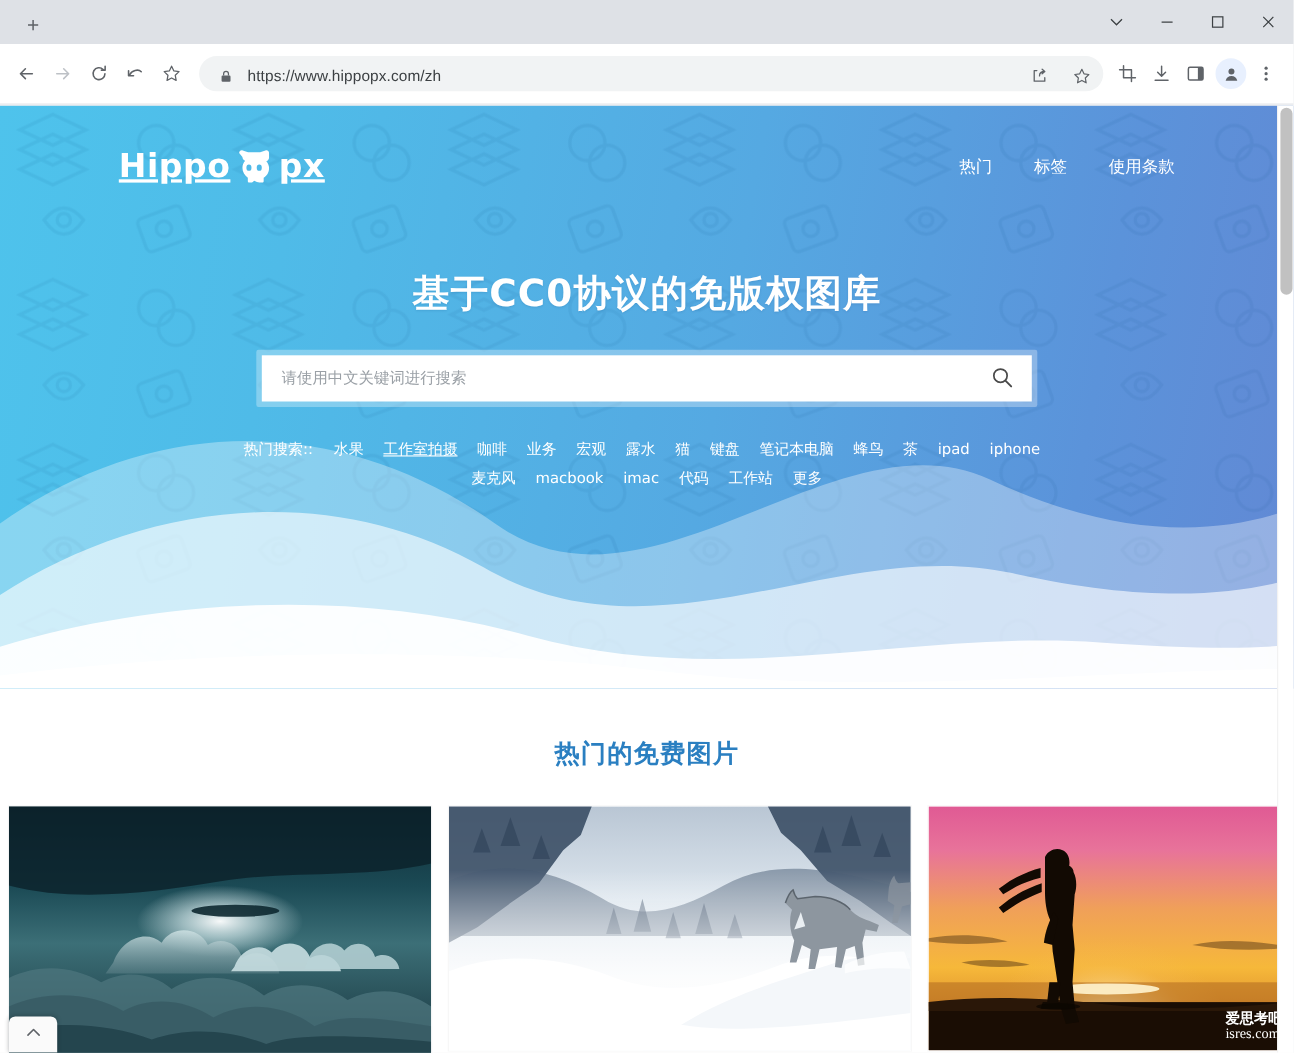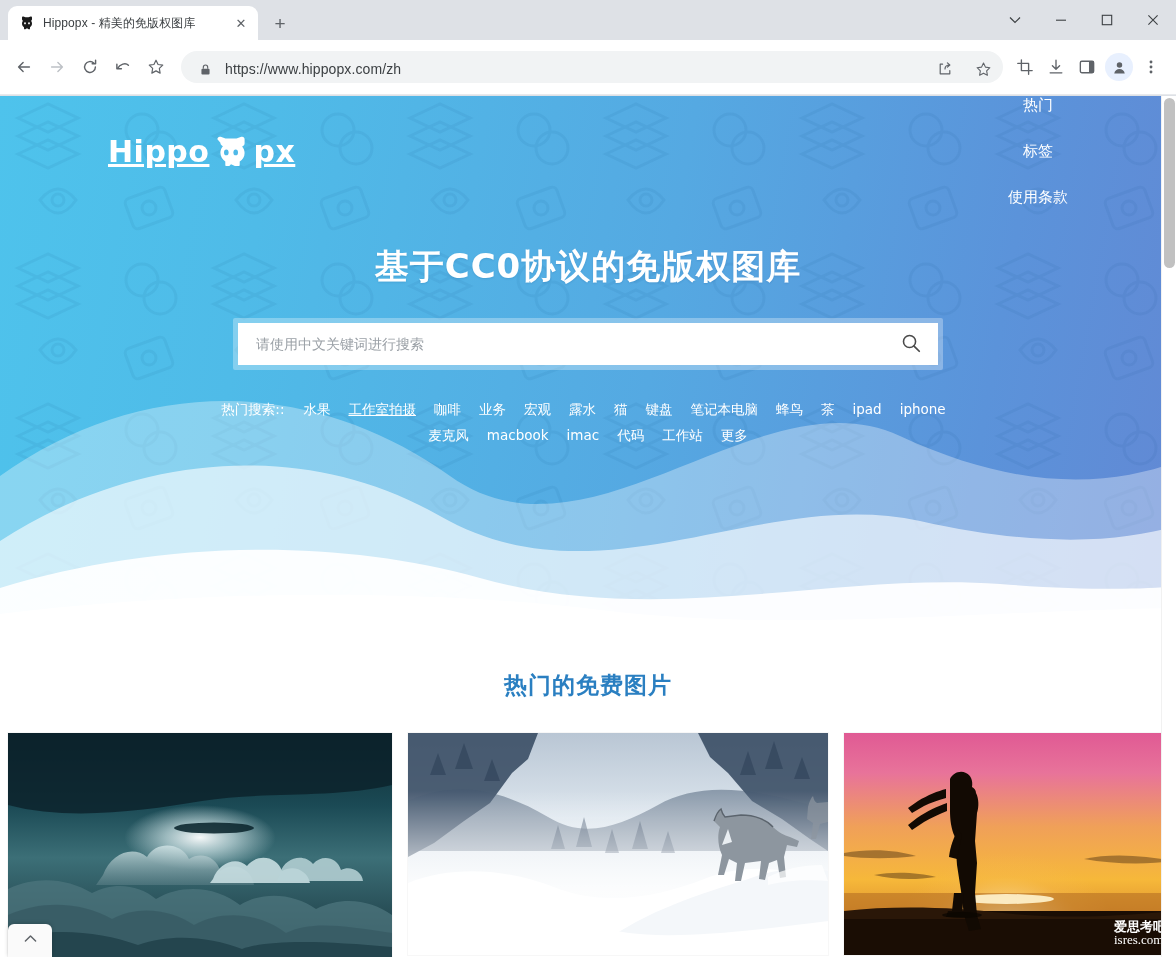--- a/index.html
+++ b/index.html
@@ -99,21 +99,21 @@
   .site-header {
     width:960px; margin:0 auto; height:110px; display:flex;
     align-items:center; justify-content:space-between;
   }
   .logo {
     display:flex; align-items:center; gap:2px; color:#fff;
     font-size:30px; font-weight:bold; letter-spacing:.5px;
     font-family:"DejaVu Sans", sans-serif;
   }
   .logo-mark { width:34px; height:30px; display:block; margin:0 3px; }
-  .site-nav { display:flex; align-items:center; gap:27px;flex-direction:column; }
+  .site-nav { display:flex; align-items:center; gap:38px; }
   .site-nav a {
     color:#ffffff; font-size:15px; text-decoration:none;
     font-family:"DejaVu Sans", sans-serif;
   }
 
   .hero-title {
     text-align:center; color:#ffffff; font-size:34px; font-weight:bold;
     margin-top:38px; letter-spacing:1px;
     font-family:"DejaVu Sans", sans-serif;
     text-shadow:0 1px 2px rgba(0,60,120,.15);
@@ -198,31 +198,20 @@
     position:absolute; left:2px; top:2px; width:11px; height:170px;
     background:#c1c1c1; border-radius:6px;
   }
 </style>
 </head>
 <body>
 
 <div class="browser">
 
   <div class="tabstrip">
-    <div class="tab">
-      <span class="tab-favicon">
-        <svg viewBox="0 0 32 32" width="16" height="16">
-          <path fill="#1a1a1a" d="M6 5c0-1.5 1.3-2.6 2.7-2.1L13 4.4h6l4.3-1.5C24.7 2.4 26 3.5 26 5v3.6c0 1.4-.8 2.3-2 2.9 1.3 1.6 2 3.5 2 5.6 0 3.2-1.6 5.9-4 7.3V27c0 1.4-1.6 2.3-2.8 1.6L16 26.7l-3.2 1.9C11.6 29.3 10 28.4 10 27v-2.6c-2.4-1.4-4-4.1-4-7.3 0-2.1.7-4 2-5.6-1.2-.6-2-1.5-2-2.9V5z"></path>
-          <ellipse cx="12" cy="16.6" rx="1.9" ry="2.3" fill="#fff"></ellipse>
-          <ellipse cx="20" cy="16.6" rx="1.9" ry="2.3" fill="#fff"></ellipse>
-        </svg>
-      </span>
-      <span class="tab-title">Hippopx - 精美的免版权图库</span>
-      <span class="tab-close">✕</span>
-    </div>
     <div class="new-tab">+</div>
 
     <div class="win-ctrl">
       <div class="win-btn">
         <svg width="12" height="12" viewBox="0 0 12 12">
             <path d="M1 3.5L6 8.5L11 3.5" stroke="#3c4043" stroke-width="1.2" fill="none"></path>
           </svg>
       </div>
       <div class="win-btn">
         <svg width="12" height="12" viewBox="0 0 12 12">

